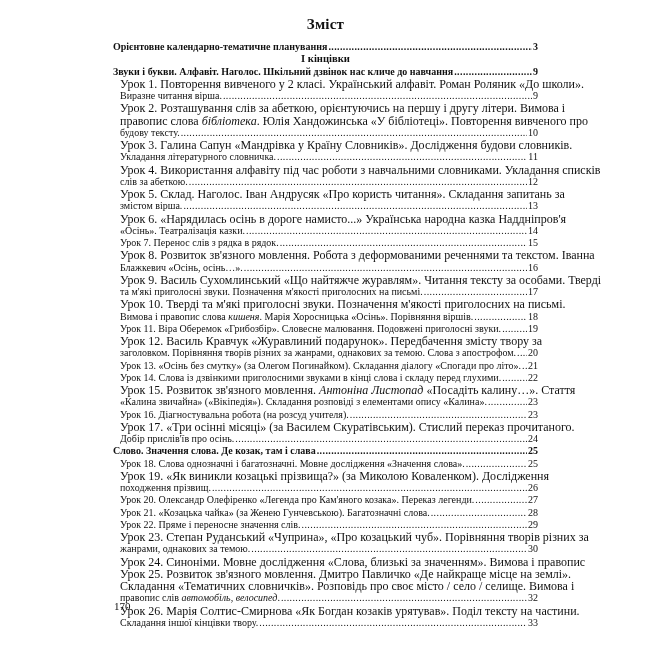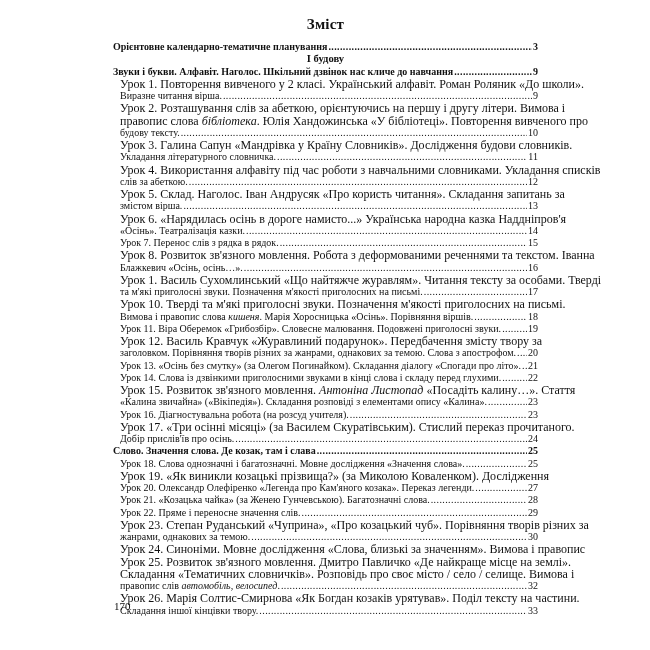--- a/index.html
+++ b/index.html
@@ -31,21 +31,21 @@
 <div class="page">
   <div class="title">Зміст</div>
   <div class="toc" id="toc">
       <div class="entry section">
         <div class="last">
           <span class="t">Орієнтовне календарно-тематичне планування</span>
           <span class="dots"></span>
           <span class="pg">3</span>
         </div>
       </div>
-      <div class="semester">I будову</div>
+      <div class="semester">I кінцівки</div>
       <div class="entry section">
         <div class="last">
           <span class="t">Звуки і букви. Алфавіт. Наголос. Шкільний дзвінок нас кличе до навчання</span>
           <span class="dots"></span>
           <span class="pg">9</span>
         </div>
       </div>
       <div class="entry lesson">
         <span class="text-line">Урок 1. Повторення вивченого у 2 класі. Український алфавіт. Роман Роляник «До школи».</span>
         <div class="last">
@@ -104,21 +104,21 @@
       </div>
       <div class="entry lesson">
         <span class="text-line">Урок 8. Розвиток зв'язного мовлення. Робота з деформованими реченнями та текстом. Іванна</span>
         <div class="last">
           <span class="t">Блажкевич «Осінь, осінь…».</span>
           <span class="dots"></span>
           <span class="pg">16</span>
         </div>
       </div>
       <div class="entry lesson">
-        <span class="text-line">Урок 1. Василь Сухомлинський «Що найтяжче журавлям». Читання тексту за особами. Тверді</span>
+        <span class="text-line">Урок 9. Василь Сухомлинський «Що найтяжче журавлям». Читання тексту за особами. Тверді</span>
         <div class="last">
           <span class="t">та м'які приголосні звуки. Позначення м'якості приголосних на письмі.</span>
           <span class="dots"></span>
           <span class="pg">17</span>
         </div>
       </div>
       <div class="entry lesson">
         <span class="text-line">Урок 10. Тверді та м'які приголосні звуки. Позначення м'якості приголосних на письмі.</span>
         <div class="last">
           <span class="t">Вимова і правопис слова <i>кишеня</i>. Марія Хоросницька «Осінь». Порівняння віршів.</span>
@@ -187,20 +187,25 @@
       </div>
       <div class="entry lesson">
         <div class="last">
           <span class="t">Урок 18. Слова однозначні і багатозначні. Мовне дослідження «Значення слова».</span>
           <span class="dots"></span>
           <span class="pg">25</span>
         </div>
       </div>
       <div class="entry lesson">
         <span class="text-line">Урок 19. «Як виникли козацькі прізвища?» (за Миколою Коваленком). Дослідження</span>
+        <div class="last">
+          <span class="t">походження прізвищ.</span>
+          <span class="dots"></span>
+          <span class="pg">26</span>
+        </div>
       </div>
       <div class="entry lesson">
         <div class="last">
           <span class="t">Урок 20. Олександр Олефіренко «Легенда про Кам'яного козака». Переказ легенди.</span>
           <span class="dots"></span>
           <span class="pg">27</span>
         </div>
       </div>
       <div class="entry lesson">
         <div class="last">

